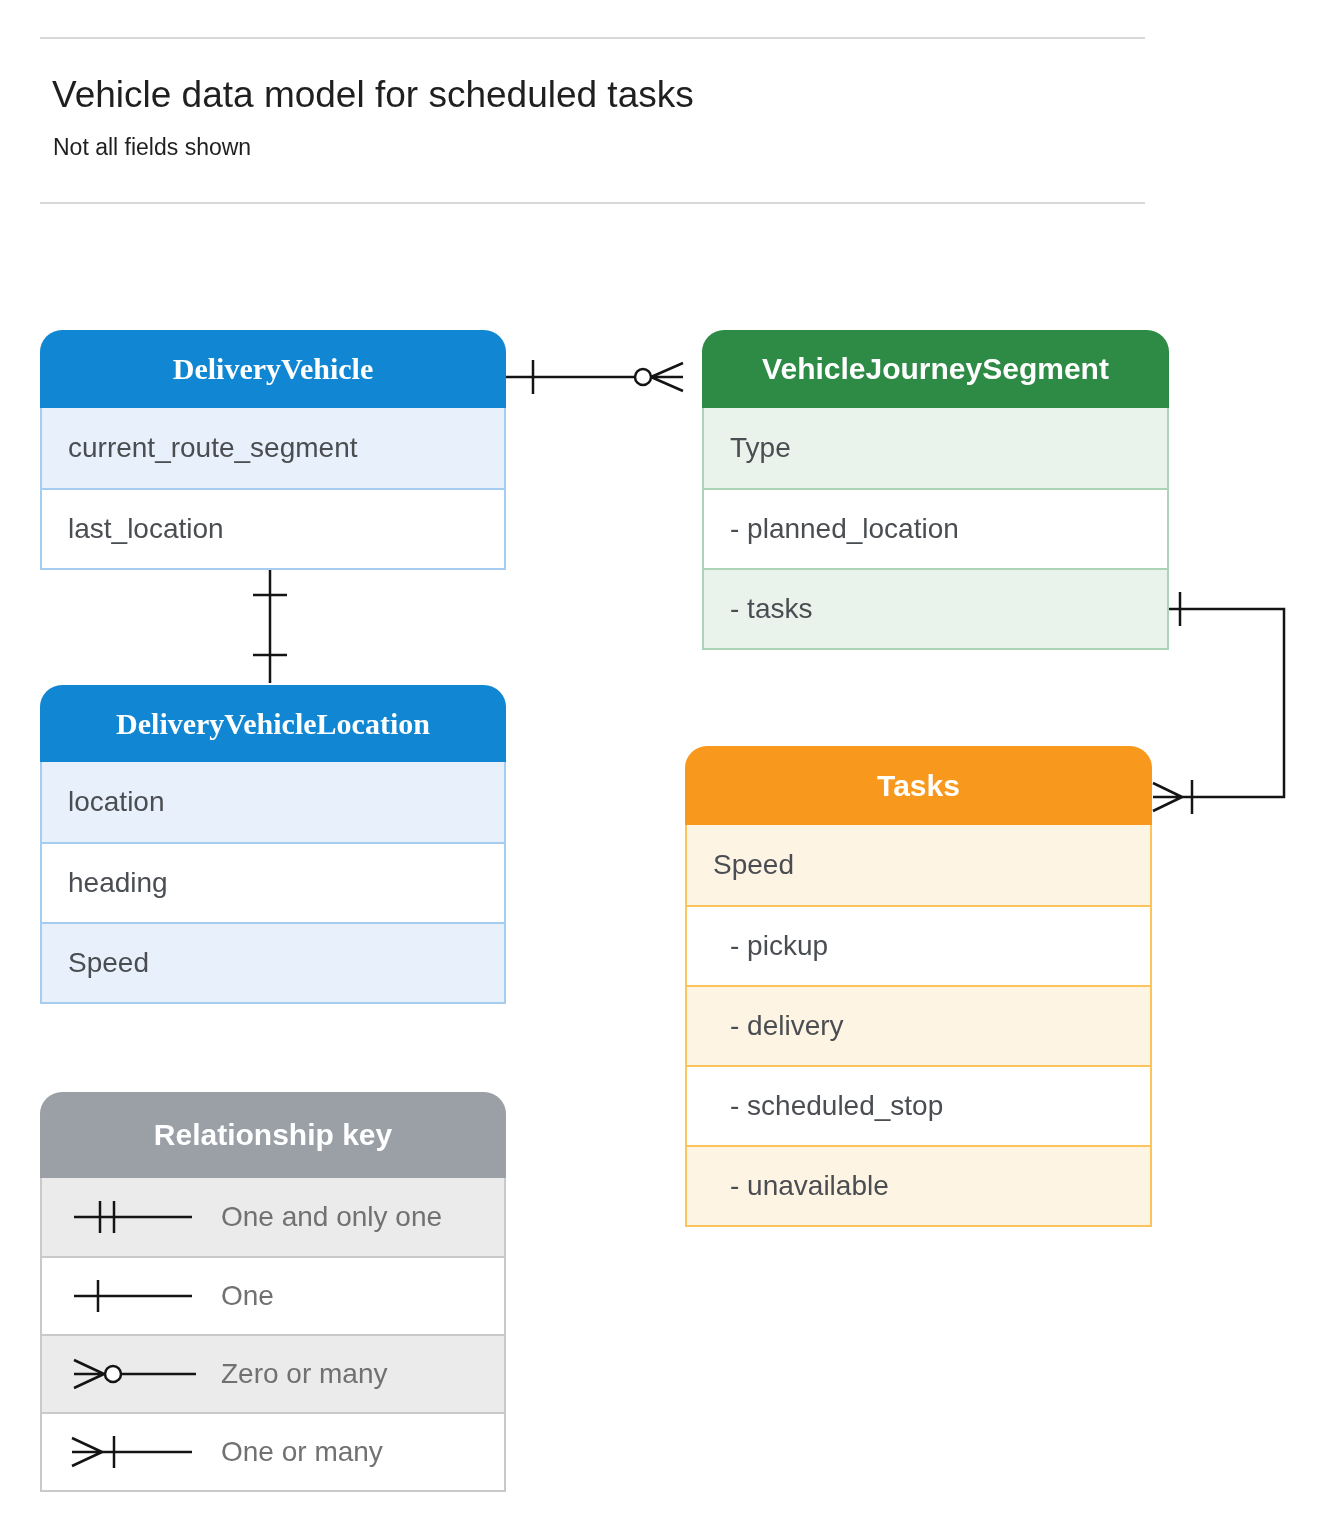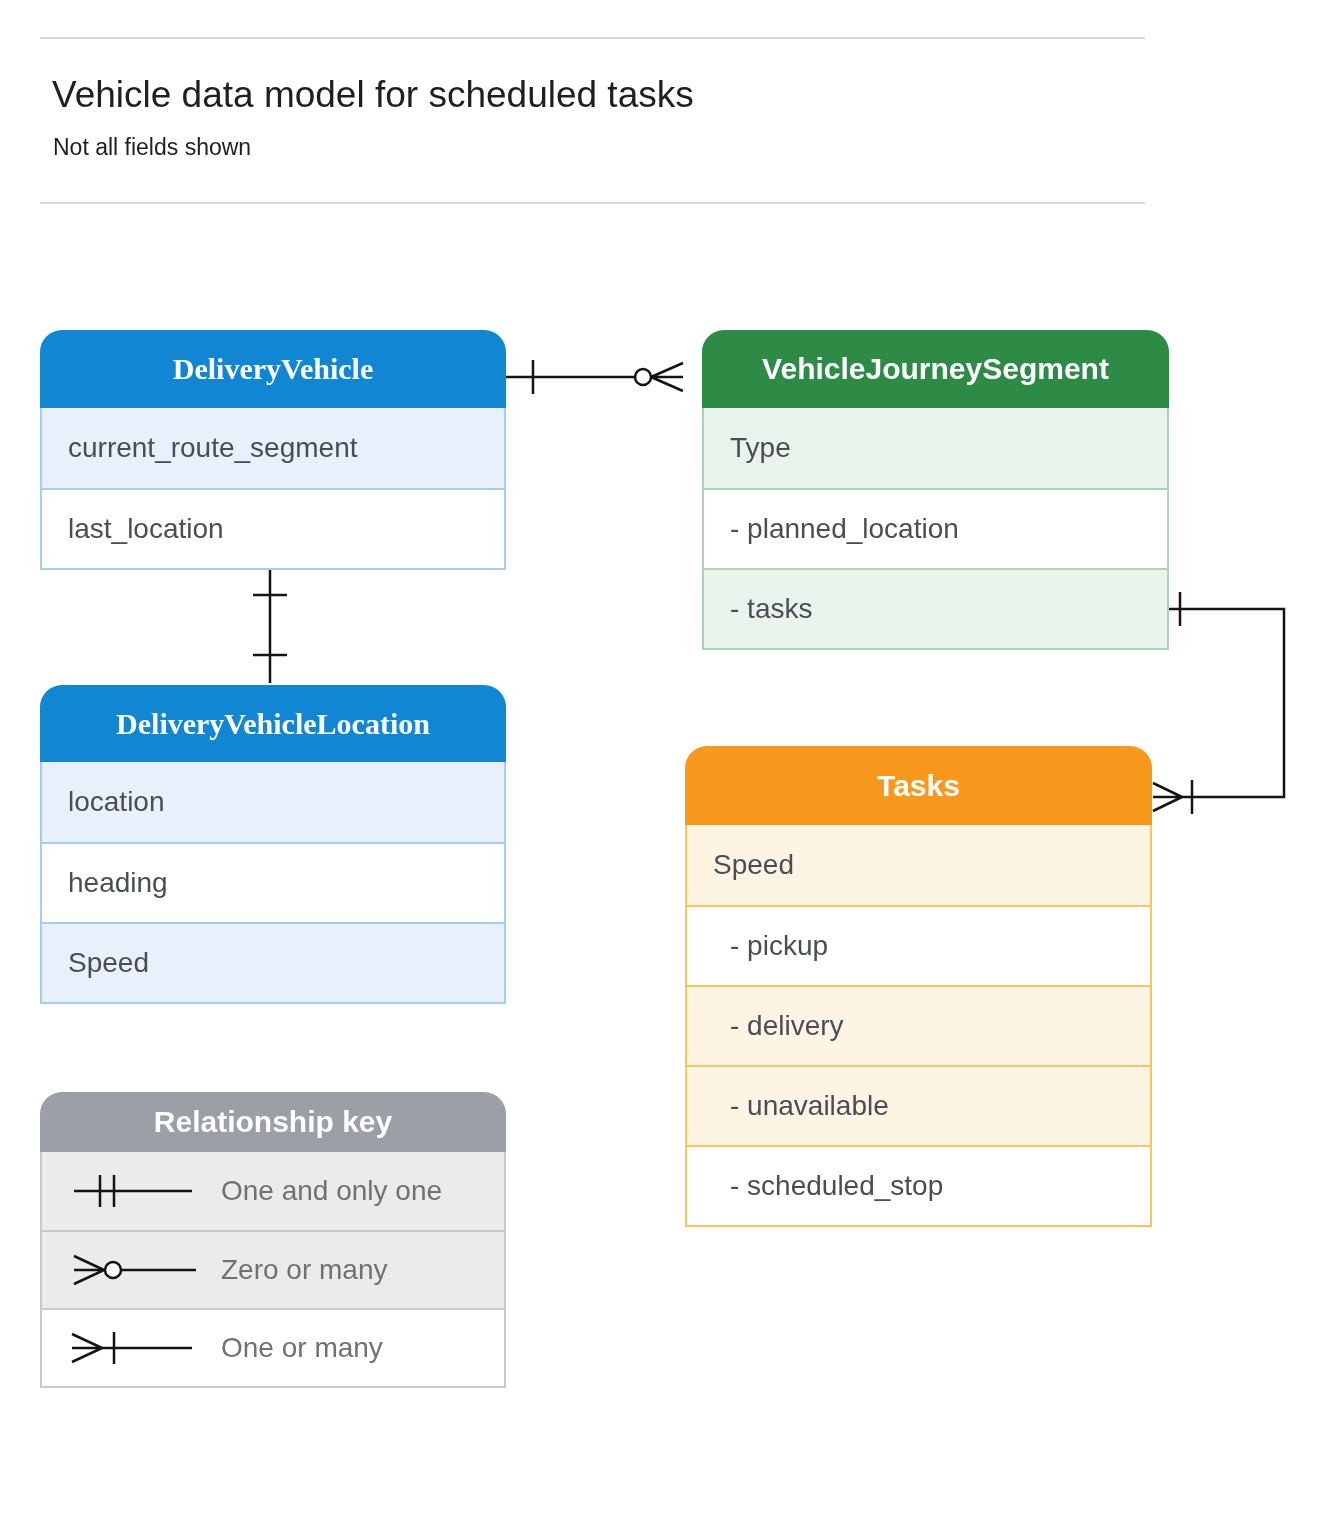--- a/index.html
+++ b/index.html
@@ -104,38 +104,45 @@
       <div class="row tint">Speed</div>
     </div>
   </section>
 
   <section class="entity orange" style="left:685px; top:746px; width:467px;">
     <div class="ehead" style="height:79px;">Tasks</div>
     <div class="ebody">
       <div class="row tint">Speed</div>
       <div class="row indent">- pickup</div>
       <div class="row tint indent">- delivery</div>
+      <div class="row indent">- scheduled_stop</div>
       <div class="row tint indent">- unavailable</div>
-      <div class="row indent">- scheduled_stop</div>
     </div>
   </section>
 
   <section class="entity gray legend" style="left:40px; top:1092px; width:466px;">
-    <div class="ehead" style="height:60px;">Relationship key</div>
+    <div class="ehead" style="height:86px;">Relationship key</div>
     <div class="ebody">
 
       <div class="row tint">
         <svg class="lsym" width="130" height="44" viewBox="0 0 130 44">
           <path d="M6 22 H124"></path>
             <path d="M32 6 V38"></path>
             <path d="M46 6 V38"></path>
         </svg>
         <span>One and only one</span>
       </div>
 
+      <div class="row">
+        <svg class="lsym" width="130" height="44" viewBox="0 0 130 44">
+          <path d="M6 22 H124"></path>
+            <path d="M30 6 V38"></path>
+        </svg>
+        <span>One</span>
+      </div>
 
       <div class="row tint">
         <svg class="lsym" width="130" height="44" viewBox="0 0 130 44">
           <path d="M36 22 L6 8 M36 22 L6 22 M36 22 L6 36"></path>
           <circle cx="45" cy="22" r="8"></circle>
           <path d="M53 22 H128"></path>
         </svg>
         <span>Zero or many</span>
       </div>
 

